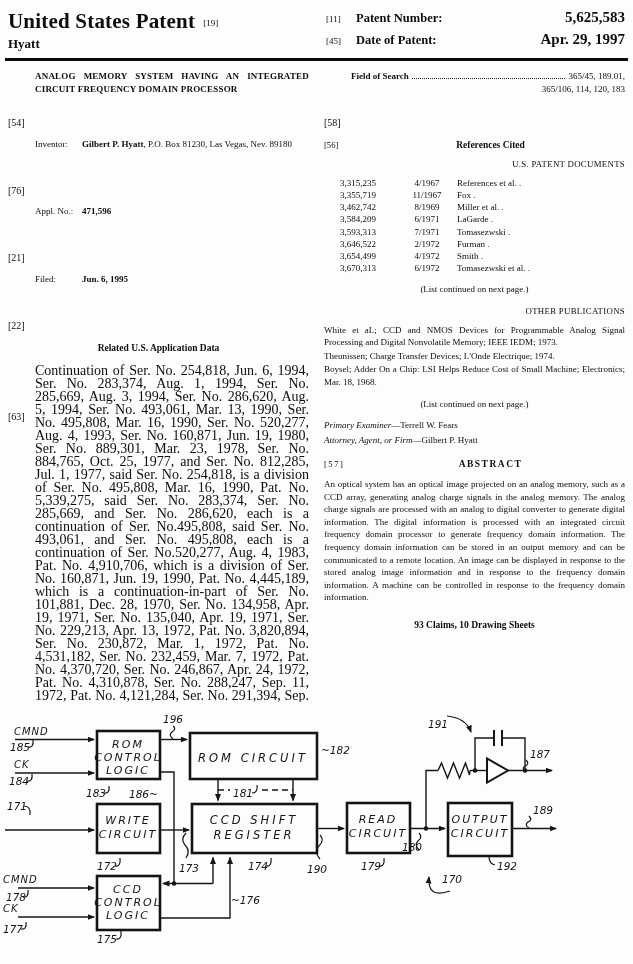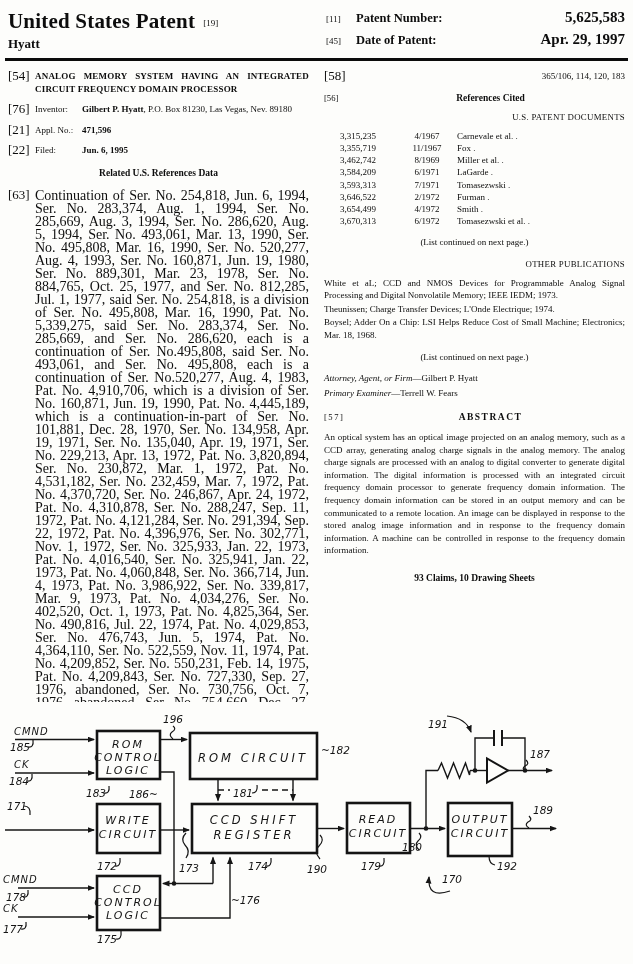--- a/index.html
+++ b/index.html
@@ -17,21 +17,21 @@
   .hdr-row{display:flex;align-items:baseline;line-height:17px;margin-bottom:3px;}
   .hdr-row .tag{font-size:9px;width:30px;flex:none;}
   .hdr-row .lab{font-size:12.5px;font-weight:bold;flex:1;}
   .hdr-row .val{font-size:15px;font-weight:bold;text-align:right;}
   .rule{height:3px;background:#0b0b0b;margin:5px 5px 0 5px;}
 
   
   .cols{position:absolute;top:70px;left:8px;right:8px;height:632px;display:flex;gap:15px;overflow:hidden;}
   .col{width:50%;font-size:9px;line-height:12.6px;text-align:justify;}
   .frow{display:flex;margin-bottom:8px;}
-  .frow .tag{width:27px;flex:none;font-size:13px;}
+  .frow .tag{width:27px;flex:none;font-size:10px;margin-top:47px;}
   .frow .cnt{flex:1;}
   .b{font-weight:bold;}
   .title54{font-weight:bold;letter-spacing:.2px;}
   .invrow{display:flex;}
   .invrow .sublab{width:47px;flex:none;}
   .center-h{font-weight:bold;text-align:center;font-size:9.5px;margin:10px 0 9px 0;}
   .p63{font-size:14px;line-height:13px;}
   .leader-row{display:flex;align-items:baseline;}
   .leader{flex:1;border-bottom:1.4px dotted #222;margin:0 3px 2px 3px;height:8px;}
   .right-val{text-align:right;}
@@ -104,53 +104,58 @@
           <span class="b">471,596</span>
         </span>
       </div>
       <div class="frow">
         <span class="tag">[22]</span>
         <span class="cnt invrow">
           <span class="sublab">Filed:</span>
           <span class="b">Jun. 6, 1995</span>
         </span>
       </div>
-      <div class="center-h">Related U.S. References Data</div>
+      <div class="center-h">Related U.S. Application Data</div>
       <div class="frow">
         <span class="tag">[63]</span>
         <span class="cnt p63">Continuation of Ser. No. 254,818, Jun. 6, 1994, Ser. No. 283,374, Aug. 1, 1994, Ser. No. 285,669, Aug. 3, 1994, Ser. No. 286,620, Aug. 5, 1994, Ser. No. 493,061, Mar. 13, 1990, Ser. No. 495,808, Mar. 16, 1990, Ser. No. 520,277, Aug. 4, 1993, Ser. No. 160,871, Jun. 19, 1980, Ser. No. 889,301, Mar. 23, 1978, Ser. No. 884,765, Oct. 25, 1977, and Ser. No. 812,285, Jul. 1, 1977, said Ser. No. 254,818, is a division of Ser. No. 495,808, Mar. 16, 1990, Pat. No. 5,339,275, said Ser. No. 283,374, Ser. No. 285,669, and Ser. No. 286,620, each is a continuation of Ser. No.495,808, said Ser. No. 493,061, and Ser. No. 495,808, each is a continuation of Ser. No.520,277, Aug. 4, 1983, Pat. No. 4,910,706, which is a division of Ser. No. 160,871, Jun. 19, 1990, Pat. No. 4,445,189, which is a continuation-in-part of Ser. No. 101,881, Dec. 28, 1970, Ser. No. 134,958, Apr. 19, 1971, Ser. No. 135,040, Apr. 19, 1971, Ser. No. 229,213, Apr. 13, 1972, Pat. No. 3,820,894, Ser. No. 230,872, Mar. 1, 1972, Pat. No. 4,531,182, Ser. No. 232,459, Mar. 7, 1972, Pat. No. 4,370,720, Ser. No. 246,867, Apr. 24, 1972, Pat. No. 4,310,878, Ser. No. 288,247, Sep. 11, 1972, Pat. No. 4,121,284, Ser. No. 291,394, Sep. 22, 1972, Pat. No. 4,396,976, Ser. No. 302,771, Nov. 1, 1972, Ser. No. 325,933, Jan. 22, 1973, Pat. No. 4,016,540, Ser. No. 325,941, Jan. 22, 1973, Pat. No. 4,060,848, Ser. No. 366,714, Jun. 4, 1973, Pat. No. 3,986,922, Ser. No. 339,817, Mar. 9, 1973, Pat. No. 4,034,276, Ser. No. 402,520, Oct. 1, 1973, Pat. No. 4,825,364, Ser. No. 490,816, Jul. 22, 1974, Pat. No. 4,029,853, Ser. No. 476,743, Jun. 5, 1974, Pat. No. 4,364,110, Ser. No. 522,559, Nov. 11, 1974, Pat. No. 4,209,852, Ser. No. 550,231, Feb. 14, 1975, Pat. No. 4,209,843, Ser. No. 727,330, Sep. 27, 1976, abandoned, Ser. No. 730,756, Oct. 7, 1976, abandoned, Ser. No. 754,660, Dec. 27, 1976, Pat. No. 4,486,850, Ser. No. 752,240, Dec. 20, 1976, abandoned, Ser. No. 801,879, May 13, 1977, Pat. No. 4,144,582, Ser. No. 812,285, Jul. 1, 1977, Pat. No. 4,371,953, Ser. No. 844,765, Oct. 25, 1977, Pat. No. 4,523,290, Ser. No. 849,812, Nov. 9, 1977, Ser. No. 860,278, Dec. 13, 1977, Pat. No. 4,471,385, and Ser. No. 889,301, Mar. 23, 1978, Pat. No. 4,322,819.</span>
       </div>
       <div class="frow" style="margin-bottom:4px">
         <span class="tag">[51]</span>
         <span class="cnt leader-row">
           <span class="b">Int. Cl.⁶</span>
           <span class="leader"></span>
           <span class="b">G11C 13/00</span>
         </span>
       </div>
     </div>
 
     <div class="col">
       <div class="frow" style="margin-bottom:4px">
         <span class="tag">[58]</span>
         <span class="cnt">
+          <span class="leader-row">
+            <span class="b">Field of Search</span>
+            <span class="leader"></span>
+            <span>365/45, 189.01,</span>
+          </span>
           <div class="right-val">365/106, 114, 120, 183</div>
         </span>
       </div>
       <div class="sect-h">
         <span class="tag">[56]</span>
         <span>References Cited</span>
       </div>
       <div class="subsect-h">U.S. PATENT DOCUMENTS</div>
 
       <div>
         <div class="patrow">
             <span class="pnum">3,315,235</span>
             <span class="pdate">4/1967</span>
-            <span class="pname">Carnevale et al. .</span>
+            <span class="pname">References et al. .</span>
           </div>
         <div class="patrow">
             <span class="pnum">3,355,719</span>
             <span class="pdate">11/1967</span>
             <span class="pname">Fox .</span>
           </div>
         <div class="patrow">
             <span class="pnum">3,462,742</span>
             <span class="pdate">8/1969</span>
             <span class="pname">Miller et al. .</span>
@@ -182,22 +187,22 @@
           </div>
       </div>
 
       <div class="listcont">(List continued on next page.)</div>
       <div class="subsect-h">OTHER PUBLICATIONS</div>
       <p class="pub">White et aL; CCD and NMOS Devices for Programmable Analog Signal Processing and Digital Nonvolatile Memory; IEEE IEDM; 1973.</p>
       <p class="pub">Theunissen; Charge Transfer Devices; L'Onde Electrique; 1974.</p>
       <p class="pub">Boysel; Adder On a Chip: LSI Helps Reduce Cost of Small Machine; Electronics; Mar. 18, 1968.</p>
       <div class="listcont">(List continued on next page.)</div>
 
+      <div class="exam"><span class="il">Primary Examiner</span><span>—Terrell W. Fears</span></div>
       <div class="exam"><span class="il">Attorney, Agent, or Firm</span><span>—Gilbert P. Hyatt</span></div>
-      <div class="exam"><span class="il">Primary Examiner</span><span>—Terrell W. Fears</span></div>
 
       <div class="sect-h" style="letter-spacing:1.5px;margin-top:12px">
         <span class="tag">[57]</span>
         <span>ABSTRACT</span>
       </div>
       <p class="abstract">An optical system has an optical image projected on an analog memory, such as a CCD array, generating analog charge signals in the analog memory. The analog charge signals are processed with an analog to digital converter to generate digital information. The digital information is processed with an integrated circuit frequency domain processor to generate frequency domain information. The frequency domain information can be stored in an output memory and can be communicated to a remote location. An image can be displayed in response to the stored analog image information and in response to the frequency domain information. A machine can be controlled in response to the frequency domain information.</p>
       <div class="claims">93 Claims, 10 Drawing Sheets</div>
     </div>
   </div>
 

